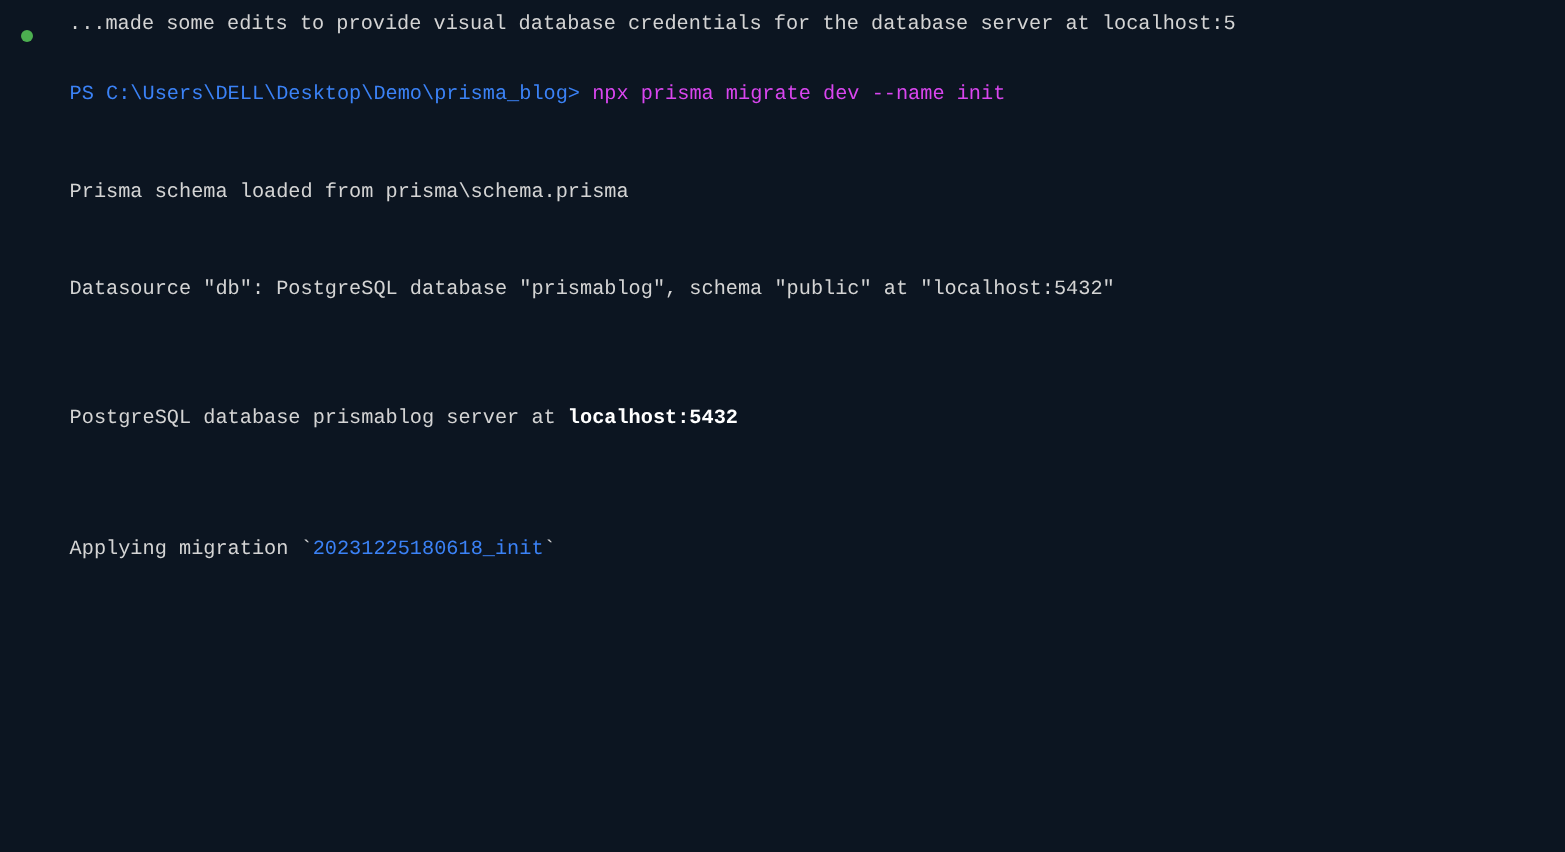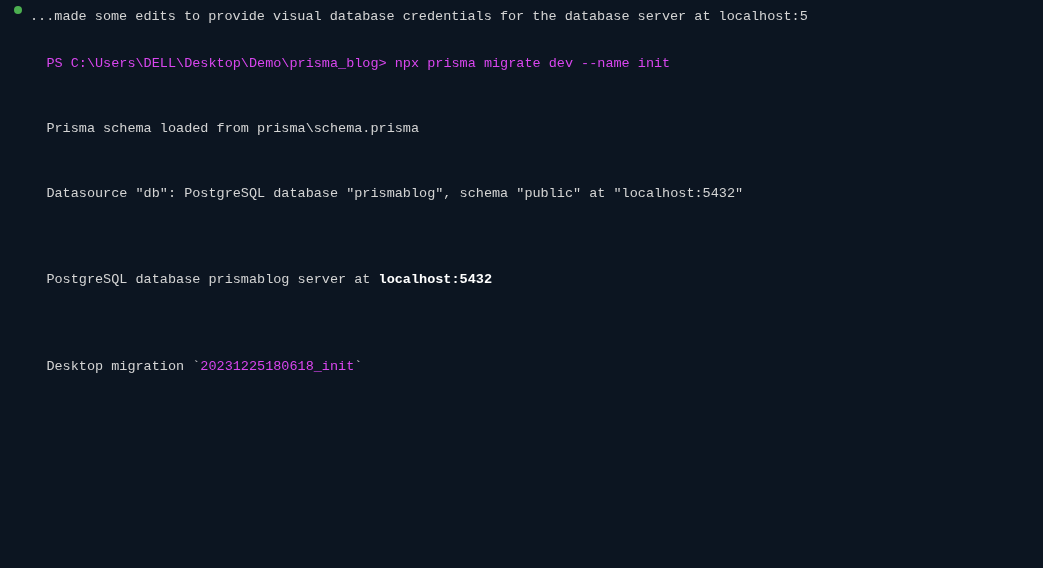--- a/index.html
+++ b/index.html
@@ -31,35 +31,36 @@
       white-space: pre;
     }
 
     .bold-text {
       font-weight: bold;
       color: #ffffff;
       text-align: center;
     }
 
     .cyan-text {
-      color: #d946ef;
+      color: #3b82f6;
     }
 
     .dim-text {
       color: #808080;
     }
 
     .yellow-text {
       color: #d946ef;
     }
 
     .scroll-indicator {
       display: flex;
-      align-items: flex-start;
+      align-items: flex-end;
       margin-bottom: 4px;
+      gap: 16px;
     }
 
     .dot-green {
       width: 8px;
       height: 8px;
       background-color: #4caf50;
       border-radius: 50%;
       display: inline-block;
       margin-right: 8px;
       flex-shrink: 0;
@@ -95,21 +96,21 @@
 
   <div class="line">&nbsp;</div>
 
   <div class="line">
     <span>PostgreSQL database prismablog server at </span><span class="bold-text">localhost:5432</span>
   </div>
 
   <div class="line">&nbsp;</div>
 
   <div class="line">
-    <span>Desktop migration `</span><span class="cyan-text">20231225180618_init</span><span>`</span>
+    <span>Applying migration `</span><span class="cyan-text">20231225180618_init</span><span>`</span>
   </div>
 
   <div class="line">&nbsp;</div>
 
 
   <div class="line">&nbsp;</div>
 
 </div>
 
 </body></html>

